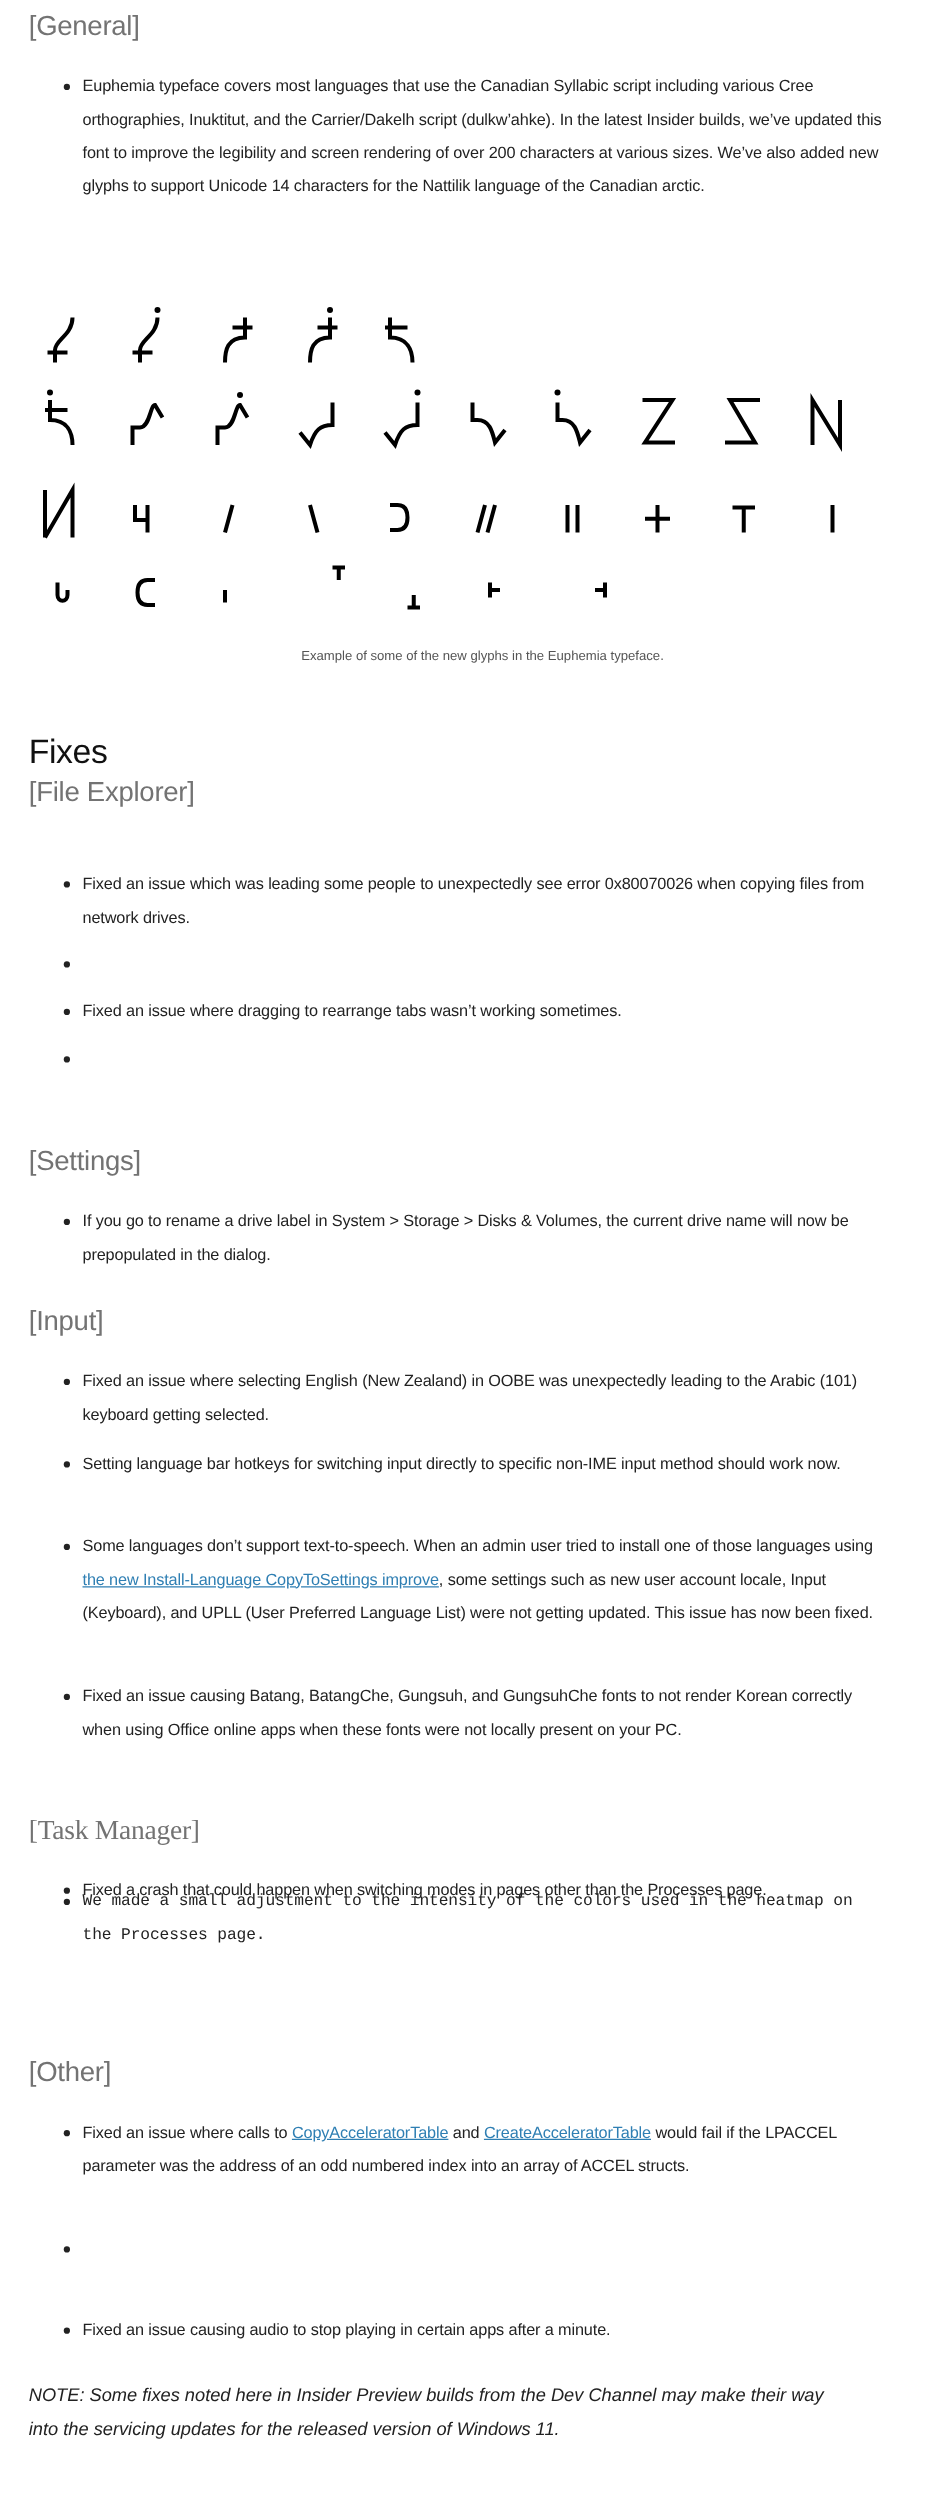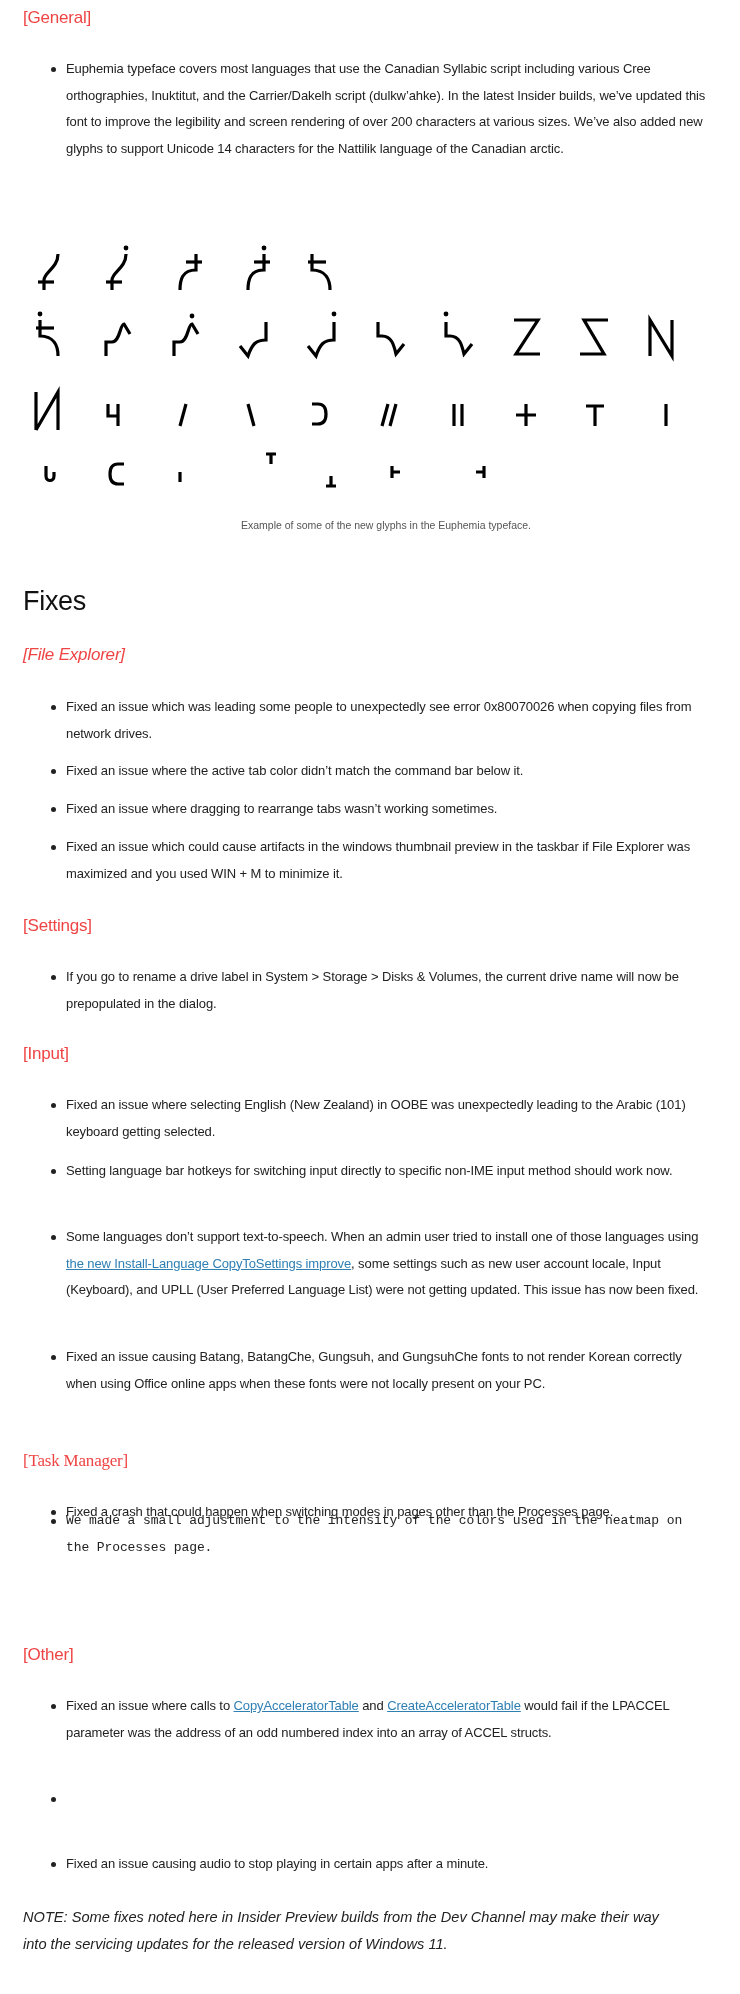--- a/index.html
+++ b/index.html
@@ -5,21 +5,21 @@
   html, body { margin: 0; padding: 0; background: #ffffff; }
   body {
     width: 740px; height: 1994px; overflow: hidden;
     font-family: "Liberation Sans", "DejaVu Sans", sans-serif;
     color: #1a1a1a;
     position: relative;
   }
   .page { position: absolute; left: 0; top: 0; width: 740px; }
   h3.section {
     position: absolute; left: 23px; margin: 0;
-    font-size: 17px; font-weight: normal; color: #ef4444;
+    font-size: 22px; font-weight: normal; color: #737373;
     letter-spacing: -0.2px;
   }
   h2.big {
     position: absolute; left: 23px; margin: 0;
     font-size: 27px; font-weight: normal; color: #111;
     letter-spacing: -0.3px;
   }
   .item {
     position: absolute; left: 38px; width: 640px;
     font-size: 13px; line-height: 26.5px; color: #222;
@@ -234,37 +234,35 @@
       <svg viewBox="0 0 44 44">
           <path d="M22 10 L22 22 M14 16 L22 16"></path>
         </svg>
     </div>
   </div>
 
   <div class="caption" style="top:519px;">Example of some of the new glyphs in the Euphemia typeface.</div>
 
   <h2 class="big" style="top:586px;">Fixes</h2>
 
-  <h3 class="section" style="top:645px;font-style:italic;">[File Explorer]</h3>
+  <h3 class="section" style="top:621px;">[File Explorer]</h3>
 
   <div class="item" style="top:694px;">
     <span class="bullet"></span>
     <span>Fixed an issue which was leading some people to unexpectedly see error 0x80070026 when copying files from network drives.</span>
   </div>
   <div class="item" style="top:758px;">
     <span class="bullet"></span>
-    <span>Fixed an issue where the active tab color didn’t match the command bar below it.</span>
   </div>
   <div class="item" style="top:796px;">
     <span class="bullet"></span>
     <span>Fixed an issue where dragging to rearrange tabs wasn’t working sometimes.</span>
   </div>
   <div class="item" style="top:834px;">
     <span class="bullet"></span>
-    <span>Fixed an issue which could cause artifacts in the windows thumbnail preview in the taskbar if File Explorer was maximized and you used WIN + M to minimize it.</span>
   </div>
 
   <h3 class="section" style="top:916px;">[Settings]</h3>
   <div class="item" style="top:964px;">
     <span class="bullet"></span>
     <span>If you go to rename a drive label in System &gt; Storage &gt; Disks &amp; Volumes, the current drive name will now be prepopulated in the dialog.</span>
   </div>
 
   <h3 class="section" style="top:1044px;">[Input]</h3>
   <div class="item" style="top:1092px;">

